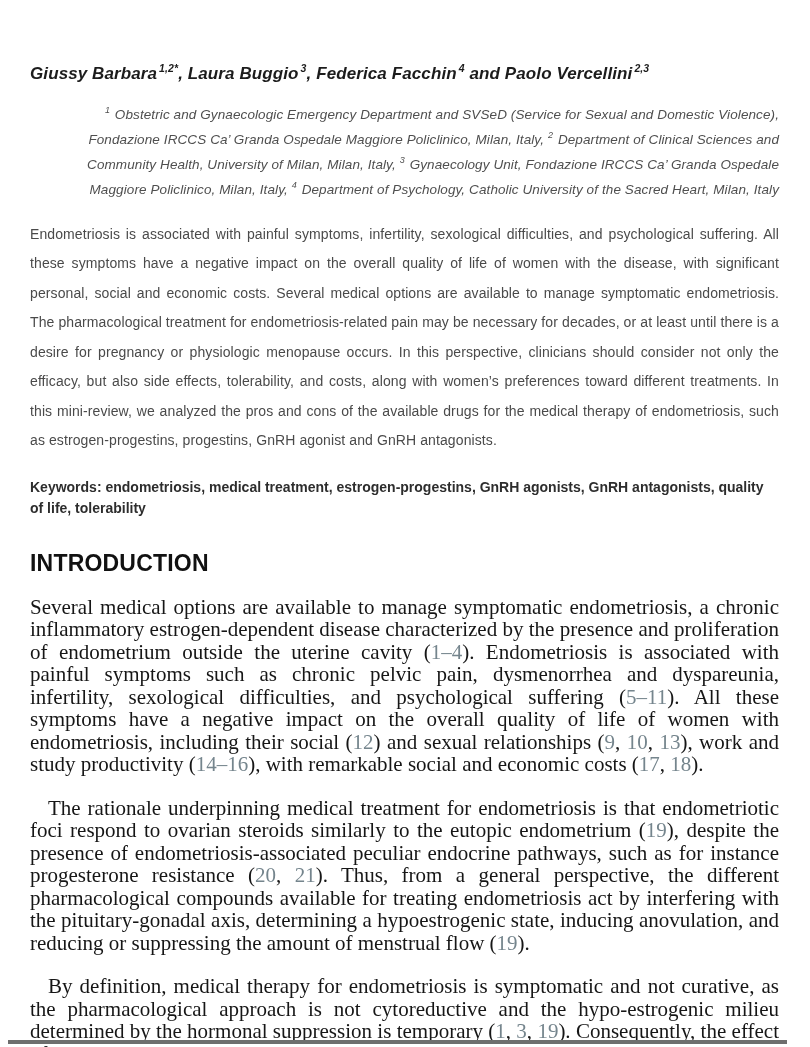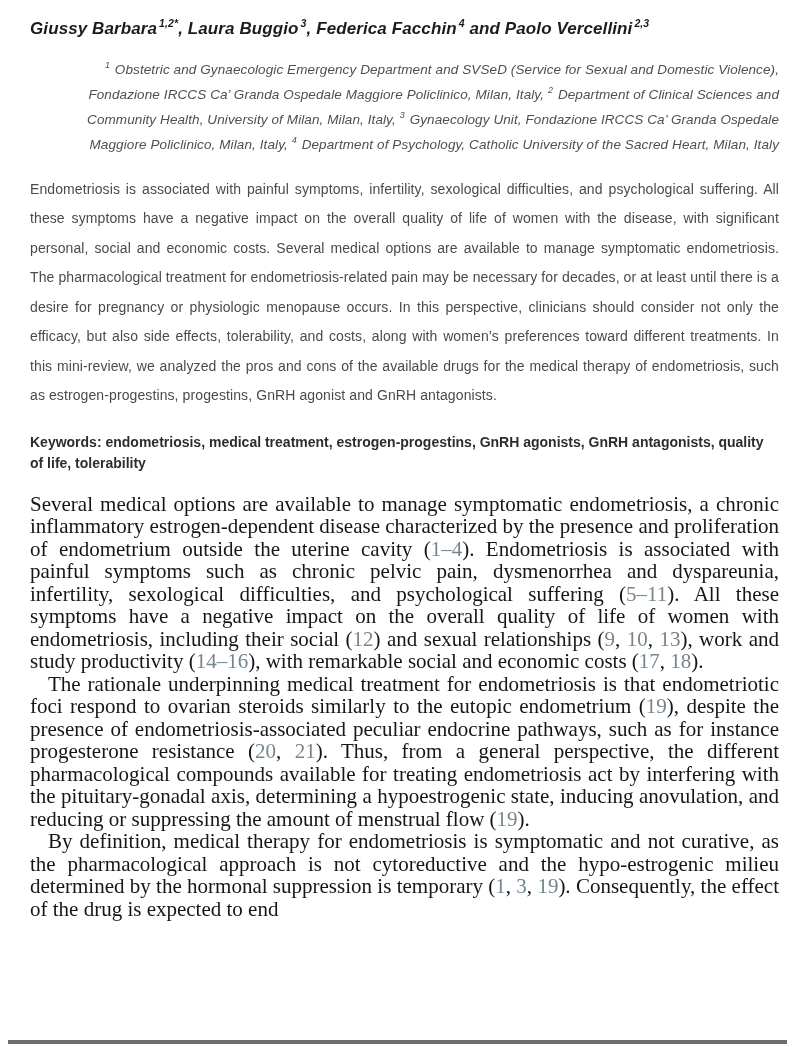--- a/index.html
+++ b/index.html
@@ -15,20 +15,21 @@
     left: 30px; right: 31px; top: 12px;
   }
   .authors-line {
     font-family: "Liberation Sans", sans-serif;
     font-style: italic;
     font-weight: bold;
     font-size: 17px;
     line-height: 22px;
     color: #1c1c1c;
     letter-spacing: 0.1px;
+    margin-top: 45px;
   }
   .authors-line sup {
     font-size: 10.5px;
     margin-left: 2px;
     font-weight: bold;
   }
   .affiliations {
     margin-top: 15px;
     font-family: "Liberation Sans", sans-serif;
     font-style: italic;
@@ -68,21 +69,21 @@
   }
   .body-paragraphs {
     margin-top: 19px;
     font-family: "Liberation Serif", serif;
     font-size: 21px;
     line-height: 22.5px;
     color: #161616;
     text-align: justify;
   }
   .para { margin: 0; }
-  .para.indent { text-indent: 18px; }
+  .para.indent { text-indent: 18px; margin-top: 21px; }
   .cite { color: #75858d; }
   .footer-bar {
     position: absolute;
     left: 8px;
     top: 1040px;
     width: 779px;
     height: 4px;
   }
 </style>
 </head>
@@ -91,20 +92,21 @@
 <div class="page-content">
 
   <div class="authors-line" id="authors-line"><span>Giussy Barbara</span><sup>1,2*</sup><span>, </span><span>Laura Buggio</span><sup>3</sup><span>, </span><span>Federica Facchin</span><sup>4</sup><span> and </span><span>Paolo Vercellini</span><sup>2,3</sup></div>
 
   <div class="affiliations" id="affiliations"><sup>1</sup><span> Obstetric and Gynaecologic Emergency Department and SVSeD (Service for Sexual and Domestic Violence), Fondazione IRCCS Ca’ Granda Ospedale Maggiore Policlinico, Milan, Italy, </span><sup>2</sup><span> Department of Clinical Sciences and Community Health, University of Milan, Milan, Italy, </span><sup>3</sup><span> Gynaecology Unit, Fondazione IRCCS Ca’ Granda Ospedale Maggiore Policlinico, Milan, Italy, </span><sup>4</sup><span> Department of Psychology, Catholic University of the Sacred Heart, Milan, Italy</span></div>
 
   <div class="abstract-text">Endometriosis is associated with painful symptoms, infertility, sexological difficulties, and psychological suffering. All these symptoms have a negative impact on the overall quality of life of women with the disease, with significant personal, social and economic costs. Several medical options are available to manage symptomatic endometriosis. The pharmacological treatment for endometriosis-related pain may be necessary for decades, or at least until there is a desire for pregnancy or physiologic menopause occurs. In this perspective, clinicians should consider not only the efficacy, but also side effects, tolerability, and costs, along with women’s preferences toward different treatments. In this mini-review, we analyzed the pros and cons of the available drugs for the medical therapy of endometriosis, such as estrogen-progestins, progestins, GnRH agonist and GnRH antagonists.</div>
 
   <div class="keywords-line">Keywords: endometriosis, medical treatment, estrogen-progestins, GnRH agonists, GnRH antagonists, quality of life, tolerability</div>
 
+  <div class="section-heading">INTRODUCTION</div>
 
   <div class="body-paragraphs" id="body-paragraphs">
       <div class="para"><span>Several medical options are available to manage symptomatic endometriosis, a chronic inflammatory estrogen-dependent disease characterized by the presence and proliferation of endometrium outside the uterine cavity (</span><span class="cite" style="color: rgb(117, 133, 141);">1–4</span><span>). Endometriosis is associated with painful symptoms such as chronic pelvic pain, dysmenorrhea and dyspareunia, infertility, sexological difficulties, and psychological suffering (</span><span class="cite" style="color: rgb(117, 133, 141);">5–11</span><span>). All these symptoms have a negative impact on the overall quality of life of women with endometriosis, including their social (</span><span class="cite" style="color: rgb(117, 133, 141);">12</span><span>) and sexual relationships (</span><span class="cite" style="color: rgb(117, 133, 141);">9</span><span>, </span><span class="cite" style="color: rgb(117, 133, 141);">10</span><span>, </span><span class="cite" style="color: rgb(117, 133, 141);">13</span><span>), work and study productivity (</span><span class="cite" style="color: rgb(117, 133, 141);">14–16</span><span>), with remarkable social and economic costs (</span><span class="cite" style="color: rgb(117, 133, 141);">17</span><span>, </span><span class="cite" style="color: rgb(117, 133, 141);">18</span><span>).</span></div>
       <div class="para indent"><span>The rationale underpinning medical treatment for endometriosis is that endometriotic foci respond to ovarian steroids similarly to the eutopic endometrium (</span><span class="cite" style="color: rgb(117, 133, 141);">19</span><span>), despite the presence of endometriosis-associated peculiar endocrine pathways, such as for instance progesterone resistance (</span><span class="cite" style="color: rgb(117, 133, 141);">20</span><span>, </span><span class="cite" style="color: rgb(117, 133, 141);">21</span><span>). Thus, from a general perspective, the different pharmacological compounds available for treating endometriosis act by interfering with the pituitary-gonadal axis, determining a hypoestrogenic state, inducing anovulation, and reducing or suppressing the amount of menstrual flow (</span><span class="cite" style="color: rgb(117, 133, 141);">19</span><span>).</span></div>
       <div class="para indent"><span>By definition, medical therapy for endometriosis is symptomatic and not curative, as the pharmacological approach is not cytoreductive and the hypo-estrogenic milieu determined by the hormonal suppression is temporary (</span><span class="cite" style="color: rgb(117, 133, 141);">1</span><span>, </span><span class="cite" style="color: rgb(117, 133, 141);">3</span><span>, </span><span class="cite" style="color: rgb(117, 133, 141);">19</span><span>). Consequently, the effect of the drug is expected to end</span></div>
     </div>
 
 </div>
 
 <div class="footer-bar" id="footer-bar" style="background: rgb(110, 110, 110);"></div>

